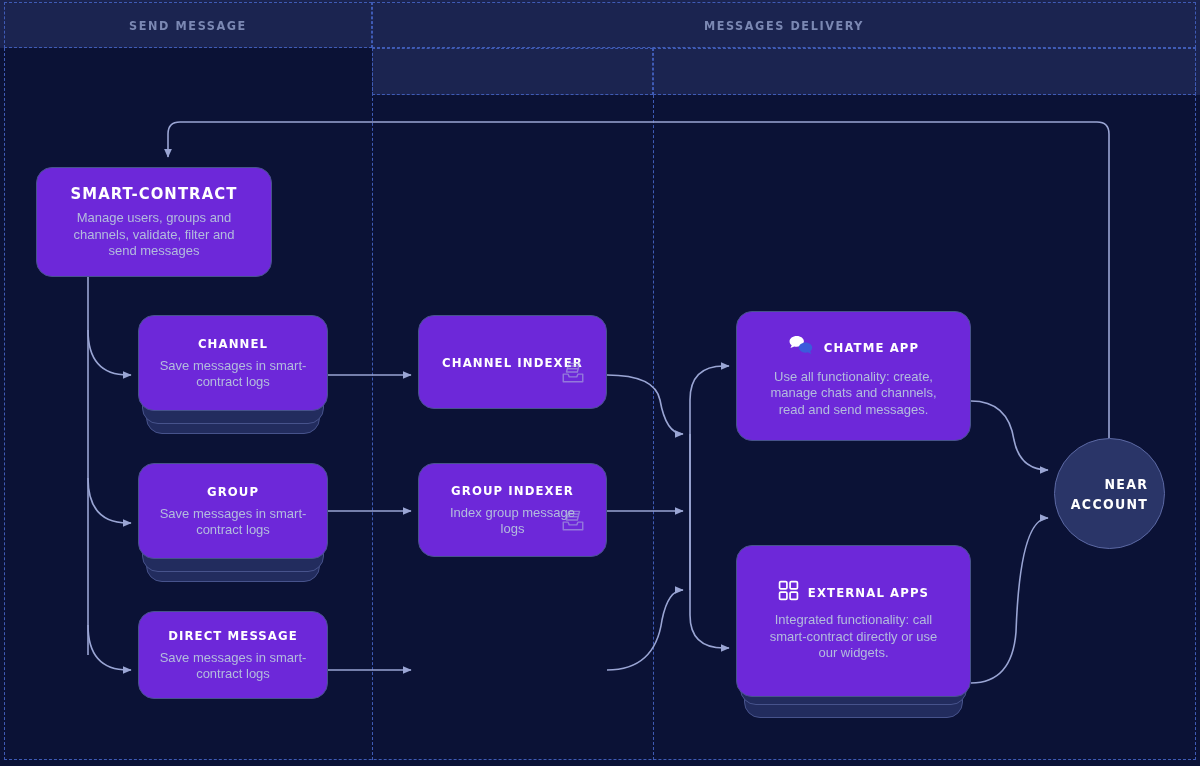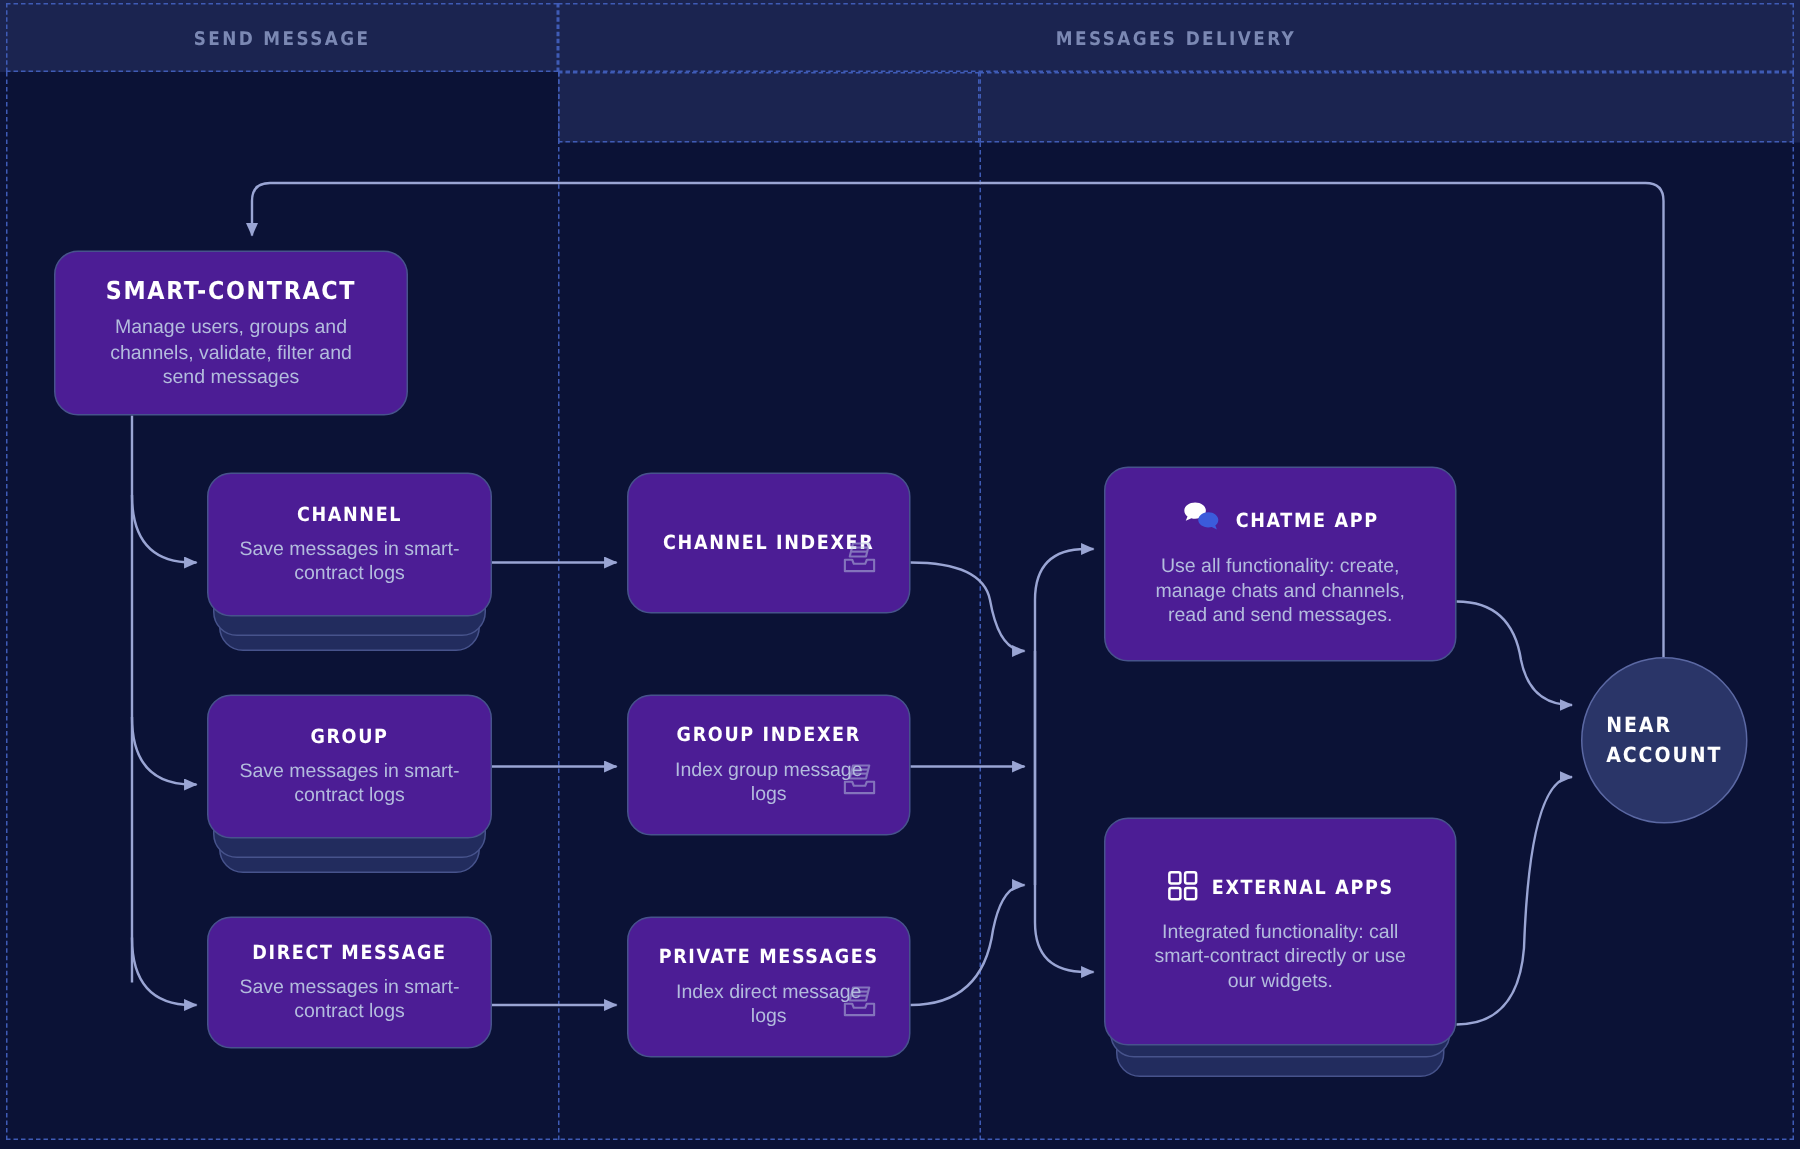--- a/index.html
+++ b/index.html
@@ -20,21 +20,21 @@
   }
   .vdiv{position:absolute;border-left:1px dashed #3f5bb5;}
 
   
   #edges{position:absolute;left:0;top:0;width:1200px;height:766px;}
   .edge{fill:none;stroke:#9aa5d4;stroke-width:1.6px;}
 
   
   .node{
     position:absolute;box-sizing:border-box;
-    background:#4c1d95;border:1px solid #47538c;border-radius:16px;
+    background:#6d28d9;border:1px solid #47538c;border-radius:16px;
     display:flex;flex-direction:column;align-items:center;justify-content:center;
     text-align:center;z-index:5;
   }
   .node .title{
     color:#ffffff;font-size:13px;font-weight:700;letter-spacing:1.1px;
     font-family:"DejaVu Sans Condensed","Liberation Sans",sans-serif;
     text-transform:uppercase;
   }
   .node .desc{
     color:#b3bcdd;font-size:13px;line-height:16.5px;margin-top:7px;
@@ -43,21 +43,21 @@
   .node.big .title{font-size:16.5px;}
   
   .stack{
     position:absolute;box-sizing:border-box;
     background:#222c5e;border:1px solid #47538c;border-radius:16px;z-index:3;
   }
   
   .circle{
     position:absolute;box-sizing:border-box;border-radius:50%;
     background:#2a3568;border:1px solid #5b68a3;
-    display:flex;align-items:center;justify-content:center;text-align:left;z-index:5;
+    display:flex;align-items:center;justify-content:center;text-align:right;z-index:5;
   }
   .circle .title{
     color:#ffffff;font-size:14px;font-weight:700;letter-spacing:1.3px;line-height:20px;
     font-family:"DejaVu Sans Condensed","Liberation Sans",sans-serif;
     text-transform:uppercase;
   }
   
   .hdr{display:flex;align-items:center;justify-content:center;gap:9px;}
   .tray-icon{position:absolute;right:20px;bottom:19px;opacity:.55;}
 </style>
@@ -157,32 +157,20 @@
     <span class="tray-icon">
       <svg width="26" height="26" viewBox="0 0 24 24" fill="none" stroke="#b3bcdd" stroke-width="1.3" stroke-linejoin="round">
         <path d="M3 14 L3 21 L21 21 L21 14 L16.5 14 L15.5 16.5 L8.5 16.5 L7.5 14 Z"></path>
         <path d="M6 12 L8 4 L18 4 L16 12 Z"></path>
         <path d="M7 9 L17 9"></path>
           <path d="M7.5 6.5 L17.5 6.5"></path>
       </svg>
     </span>
   </div>
 
-  <div class="node" style="left:418px;top:611px;width:189px;height:94px;">
-    <div class="title">PRIVATE MESSAGES</div>
-    <div class="desc" style="max-width:130px;">Index direct message logs</div>
-    <span class="tray-icon">
-      <svg width="26" height="26" viewBox="0 0 24 24" fill="none" stroke="#b3bcdd" stroke-width="1.3" stroke-linejoin="round">
-        <path d="M3 14 L3 21 L21 21 L21 14 L16.5 14 L15.5 16.5 L8.5 16.5 L7.5 14 Z"></path>
-        <path d="M6 12 L8 4 L18 4 L16 12 Z"></path>
-        <path d="M7 9 L17 9"></path>
-          <path d="M7.5 6.5 L17.5 6.5"></path>
-      </svg>
-    </span>
-  </div>
 
   <div class="node" style="left:736px;top:311px;width:235px;height:130px;justify-content:center;">
     <div class="hdr">
       <span>
         <svg width="27" height="24" viewBox="0 0 28 24">
           <path d="M16.5 3.2c0 3.1-3.3 5.6-7.4 5.6c-.9 0-1.8-.12-2.6-.35
                    L2.6 10.2l1.2-2.9C2.3 6.3 1.6 4.85 1.6 3.2
                    C1.6 .1 4.9-2.4 9.1-2.4 s7.4 2.5 7.4 5.6z" transform="translate(0,4)" fill="#ffffff"></path>
           <path d="M11.2 13.6c0 2.9 3.1 5.3 6.9 5.3c.85 0 1.7-.12 2.45-.33
                    l3.6 1.65 l-1.1-2.75c1.4-.95 2.05-2.3 2.05-3.87

